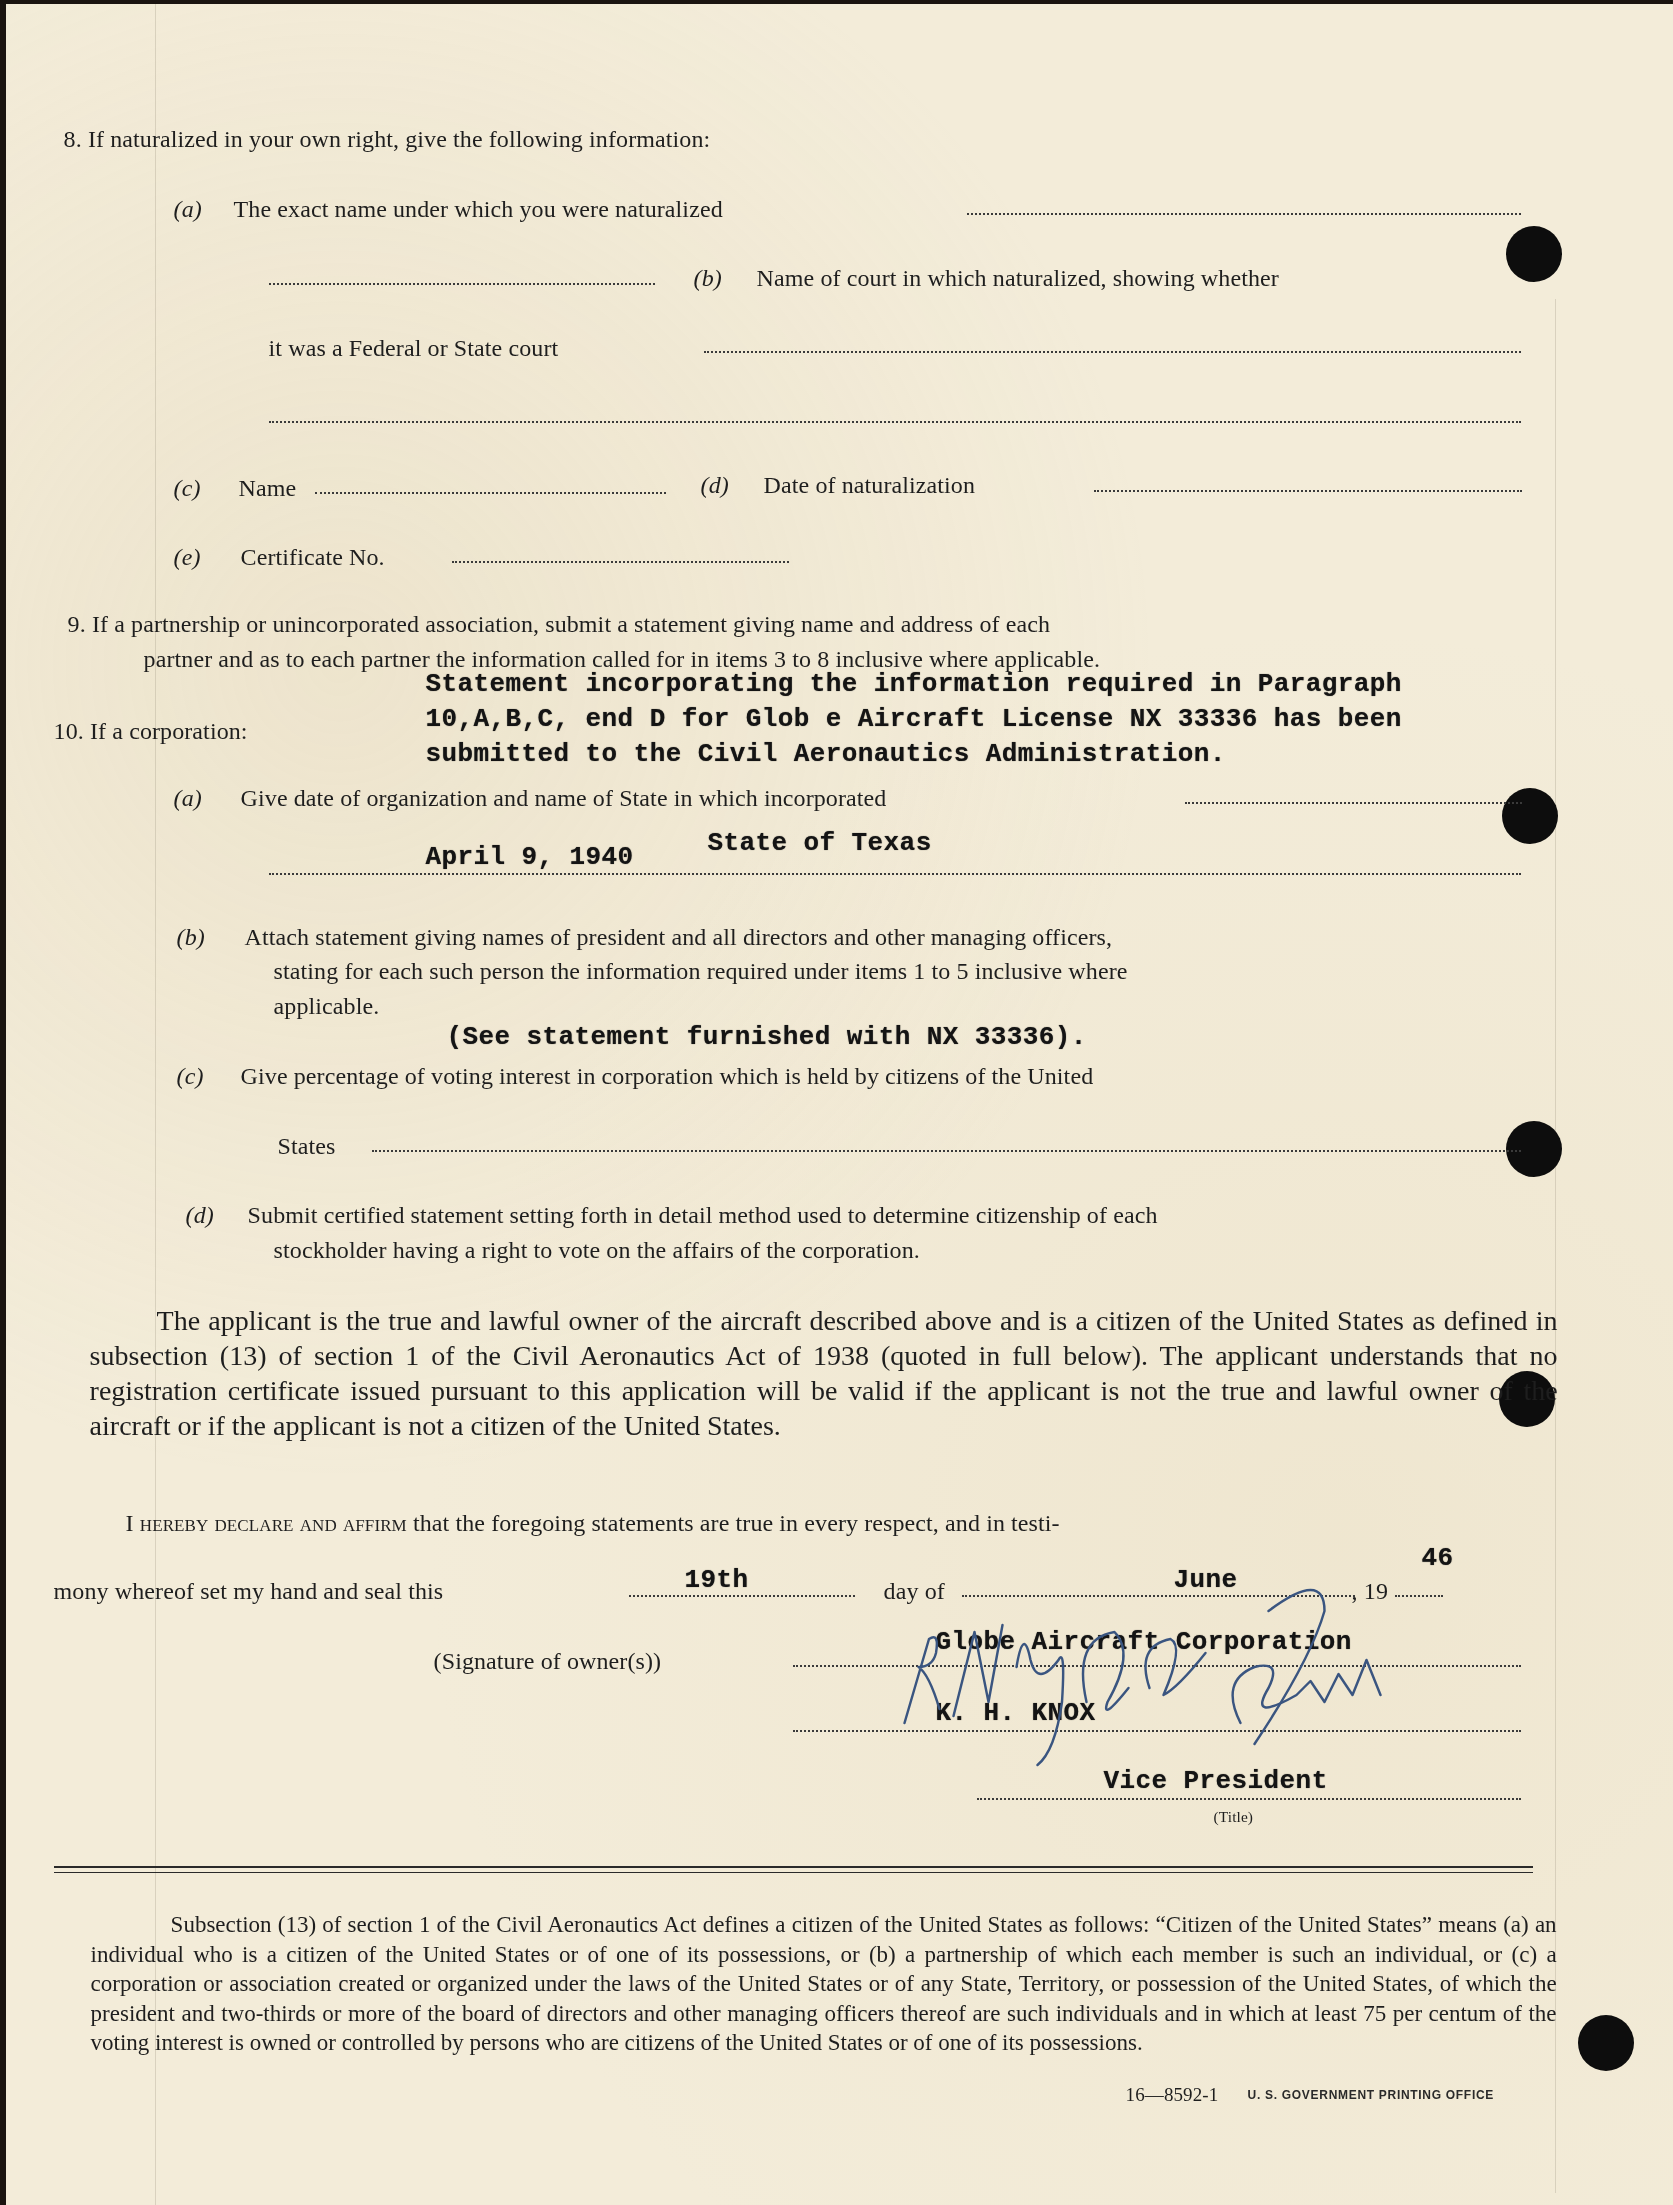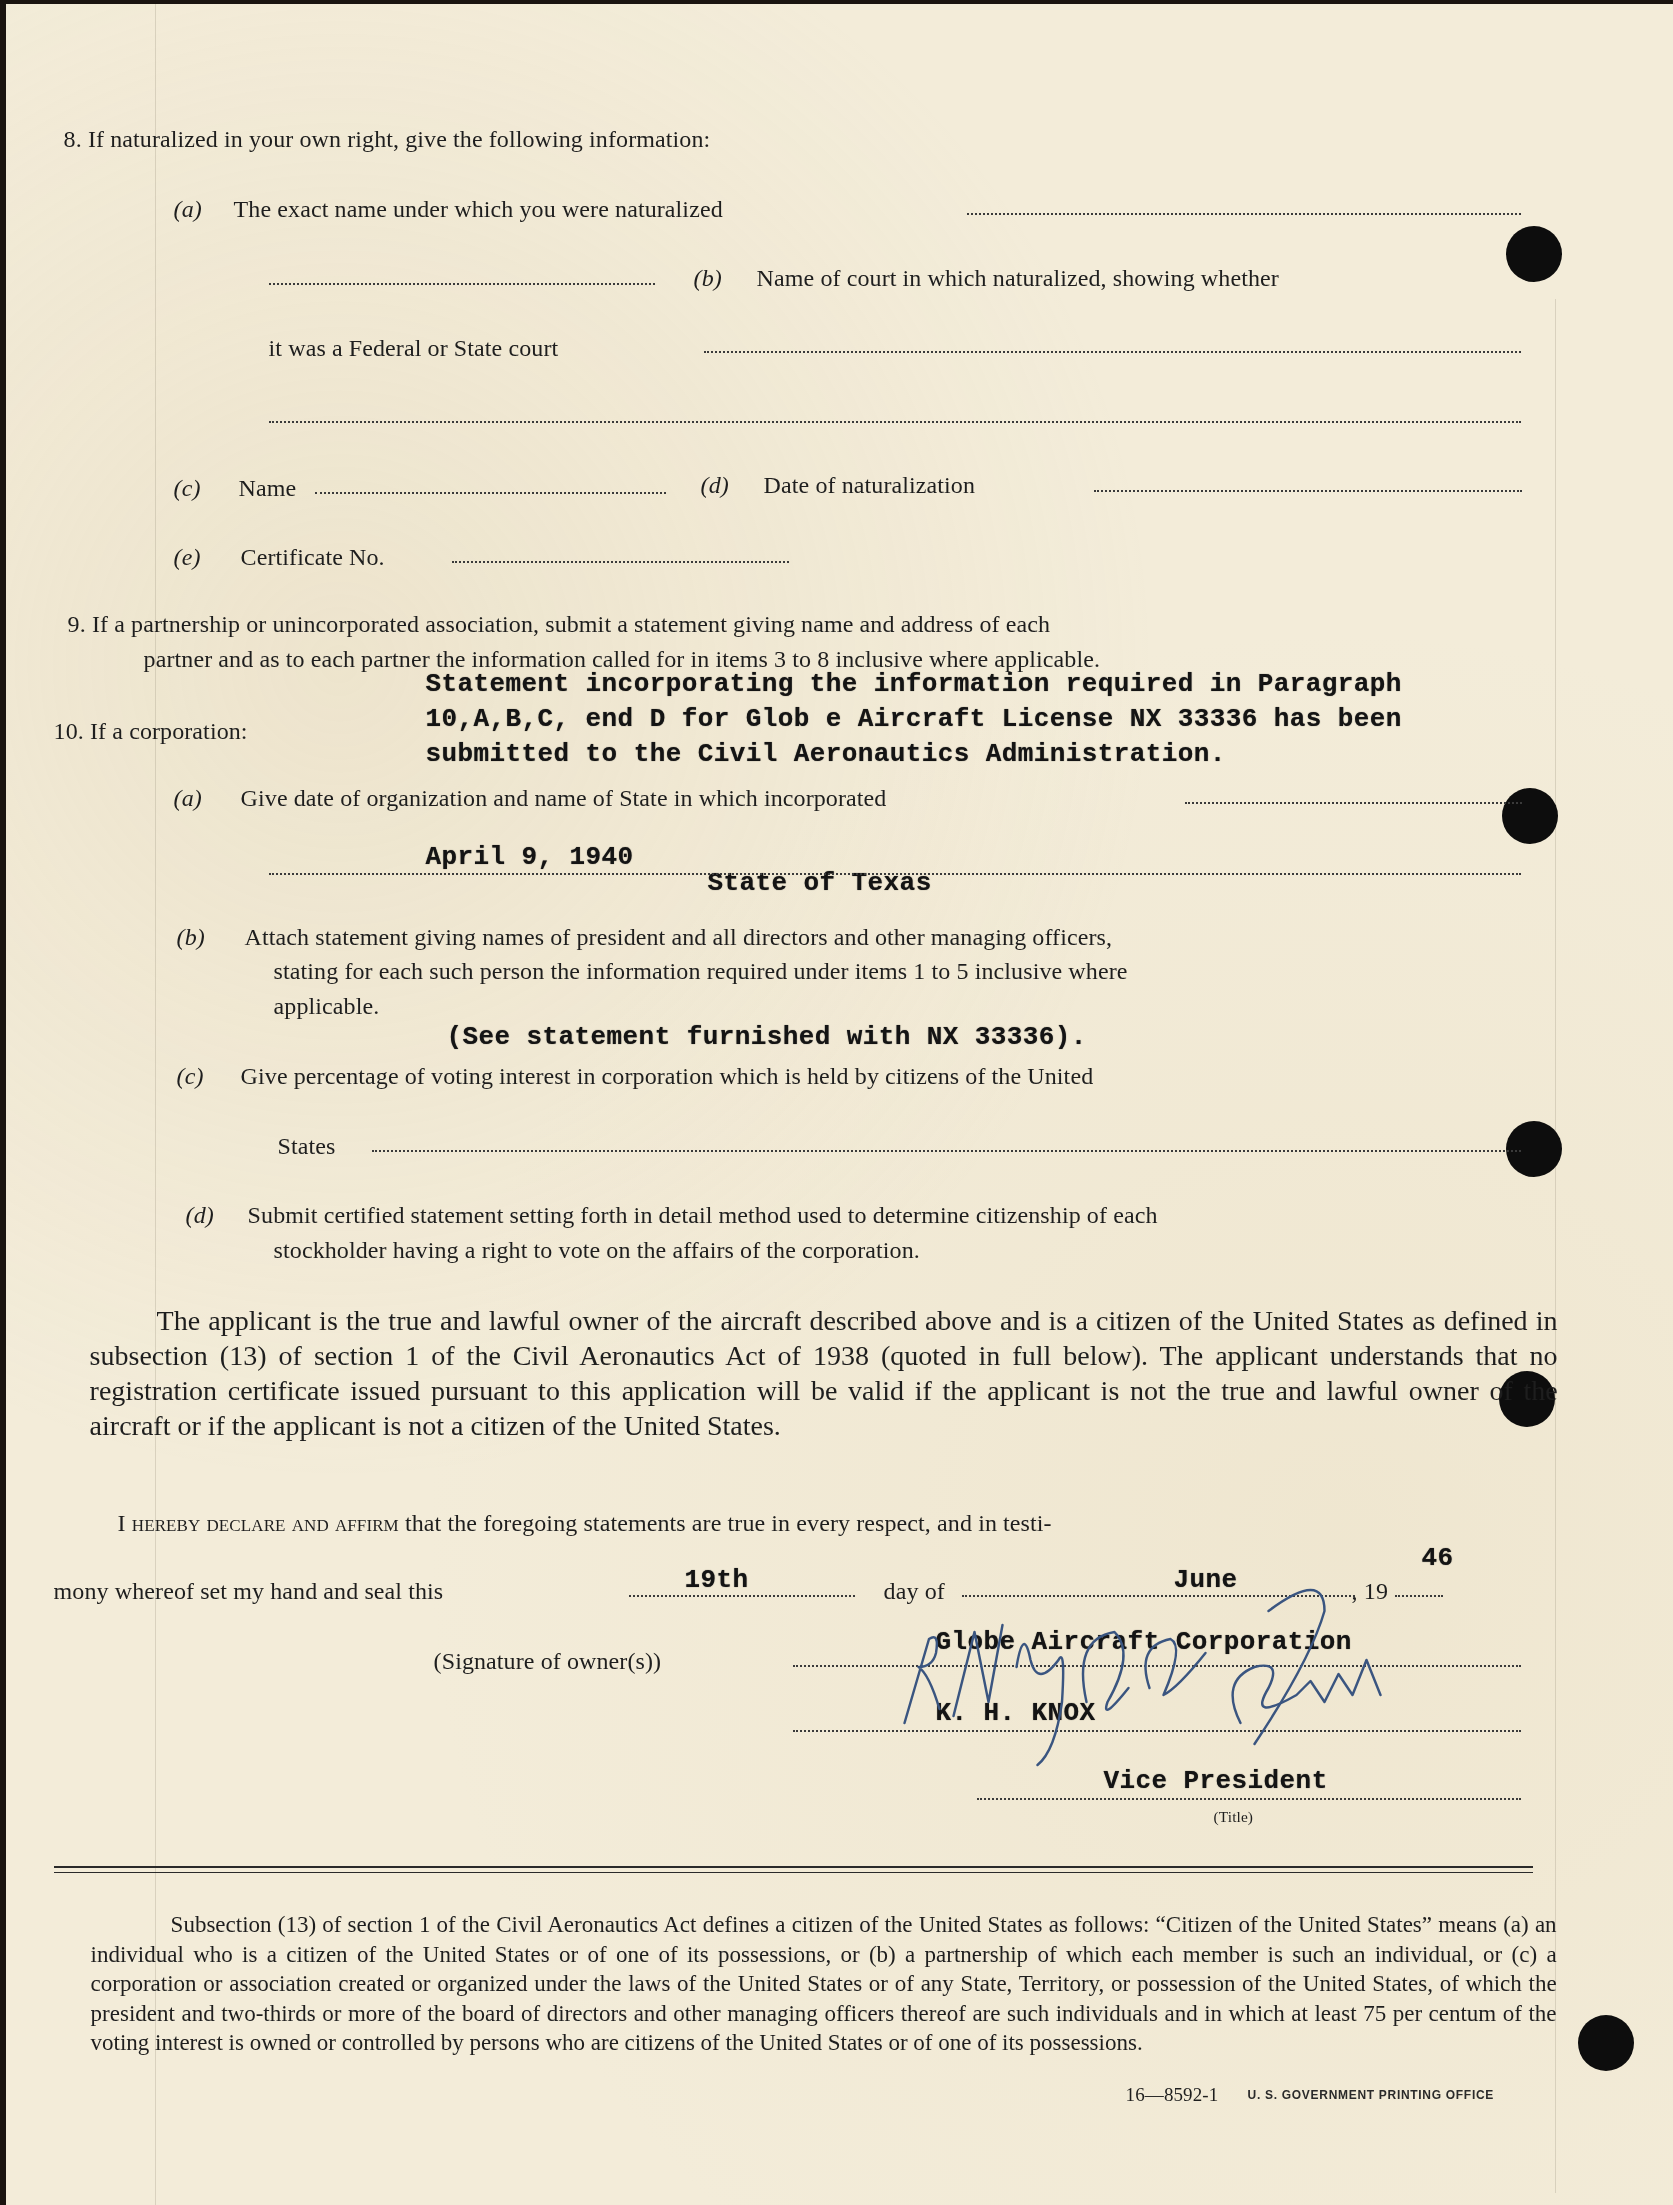--- a/index.html
+++ b/index.html
@@ -22,21 +22,21 @@
     position: absolute;
     font-family: "Liberation Serif", "DejaVu Serif", serif;
     font-size: 24px;
     line-height: 34px;
     white-space: nowrap;
     color: #1e1e1e;
     letter-spacing: 0.1px;
   }
   .xs { font-size: 15.4px; line-height: 19.6px; }
   .it { font-style: italic; }
-  .sc { font-variant: small-caps; }
+  .sc { font-variant: small-caps; margin-left: 8px; }
   .typed {
     position: absolute;
     font-family: "Liberation Mono", "DejaVu Sans Mono", monospace;
     font-weight: bold;
     font-size: 26px;
     line-height: 35px;
     white-space: nowrap;
     color: #141414;
     letter-spacing: 0.4px;
     text-shadow: 0 0 1.1px rgba(0,0,0,0.6);
@@ -122,21 +122,21 @@
 
   <div class="typed" style="left:420px; top:663px;">Statement incorporating the information required in Paragraph</div>
   <div class="t" style="left:48px; top:710px;">10. If a corporation:</div>
   <div class="typed" style="left:420px; top:698px;">10,A,B,C, end D for Glob e Aircraft License NX 33336 has been</div>
   <div class="typed" style="left:420px; top:733px;">submitted to the Civil Aeronautics Administration.</div>
 
   <div class="t it" style="left:168px; top:777px;">(a)</div>
   <div class="t" style="left:235px; top:777px;">Give date of organization and name of State in which incorporated</div>
   <div class="dots" style="left:1179px; top:798px; width:337px;"></div>
   <div class="typed" style="left:420px; top:836px;">April 9, 1940</div>
-  <div class="typed" style="left:702px; top:862px;">State of Texas</div>
+  <div class="typed" style="left:702px; top:822px;">State of Texas</div>
   <div class="dots" style="left:263px; top:869px; width:1252px;"></div>
 
   <div class="t it" style="left:171px; top:916px;">(b)</div>
   <div class="t" style="left:239px; top:916px;">Attach statement giving names of president and all directors and other managing officers,</div>
   <div class="t" style="left:268px; top:950px;">stating for each such person the information required under items 1 to 5 inclusive where</div>
   <div class="t" style="left:268px; top:985px;">applicable.</div>
   <div class="typed" style="left:441px; top:1016px;">(See statement furnished with NX 33336).</div>
 
   <div class="t it" style="left:171px; top:1055px;">(c)</div>
   <div class="t" style="left:235px; top:1055px;">Give percentage of voting interest in corporation which is held by citizens of the United</div>

